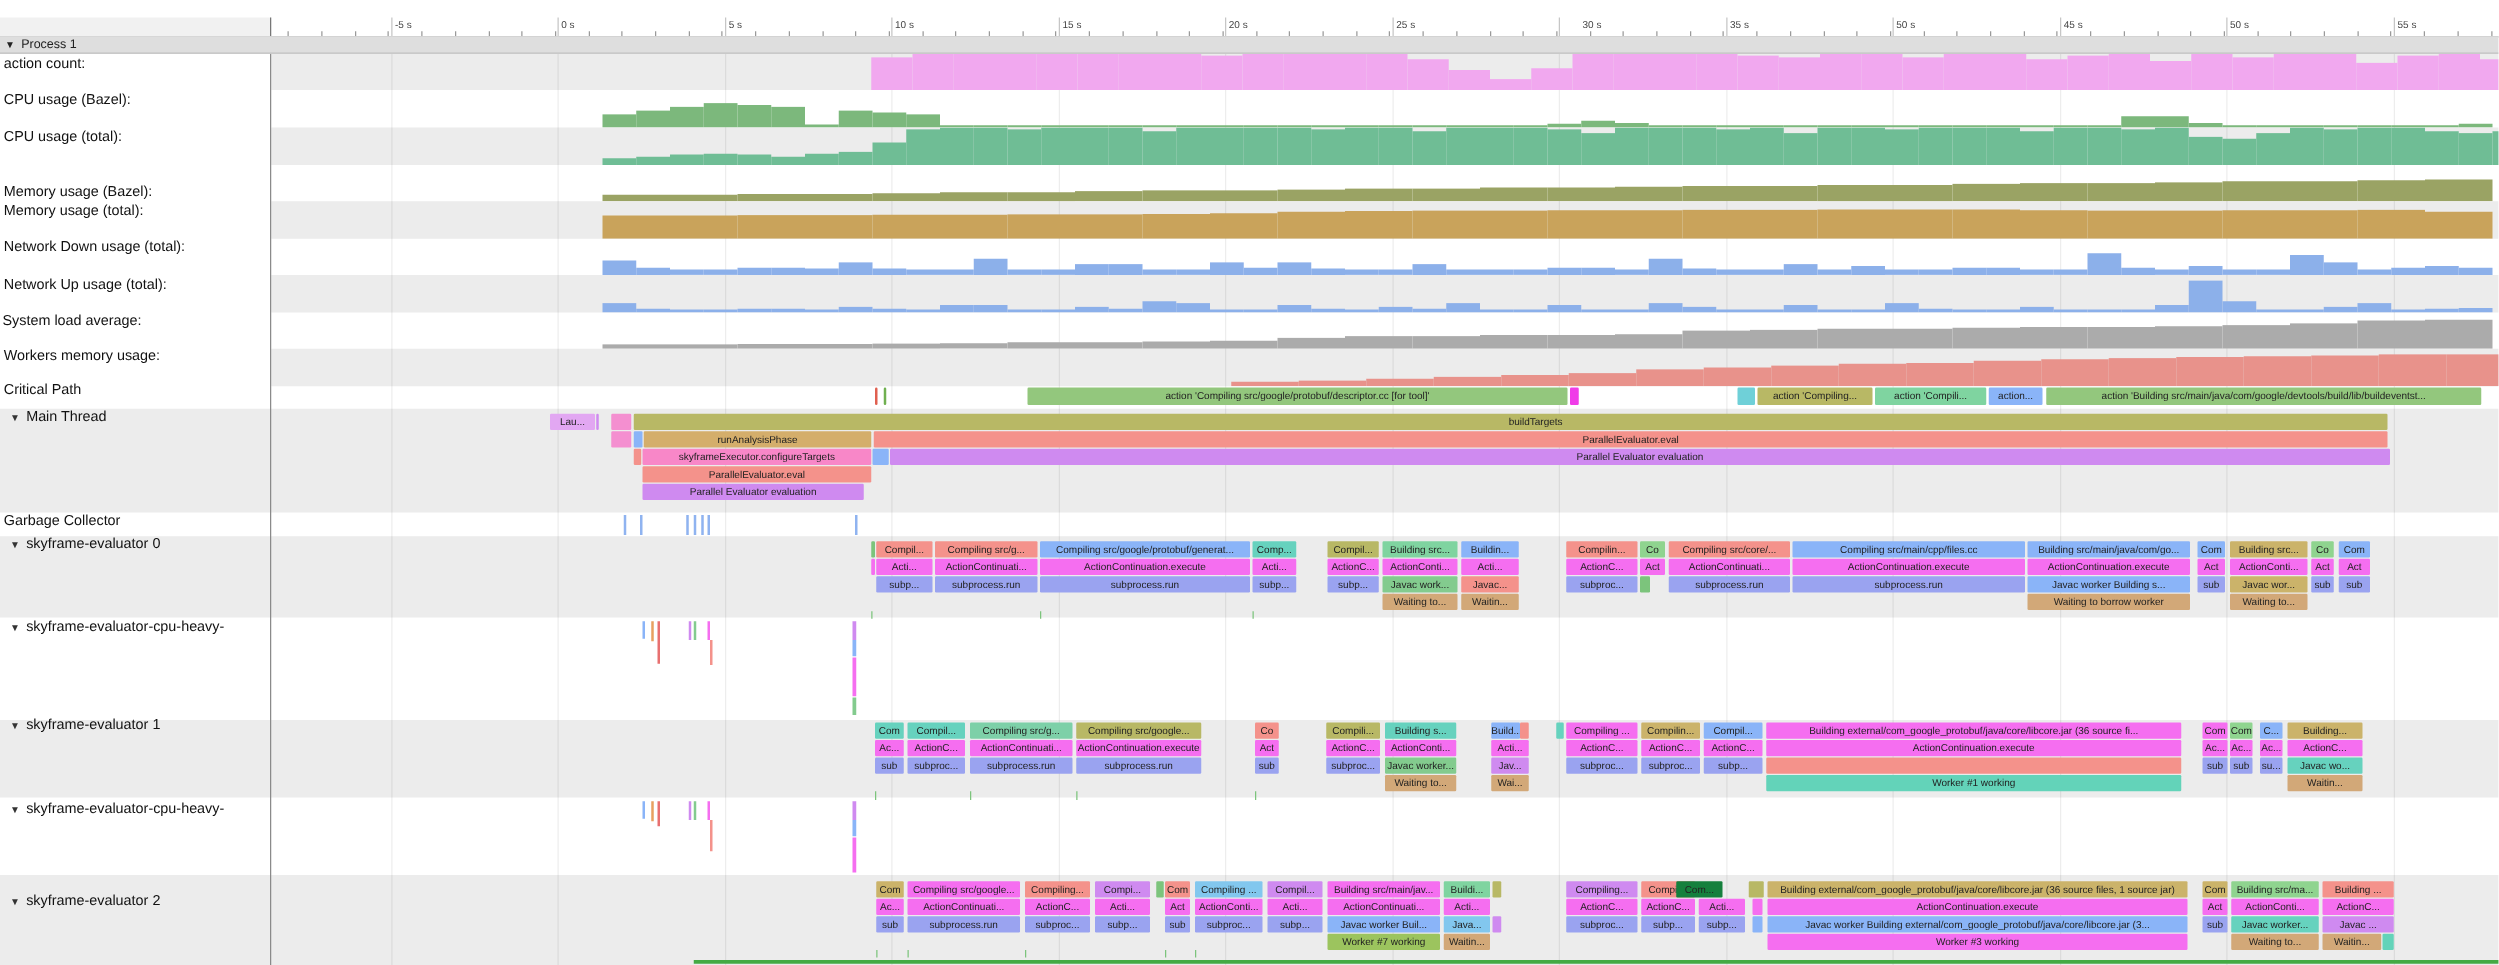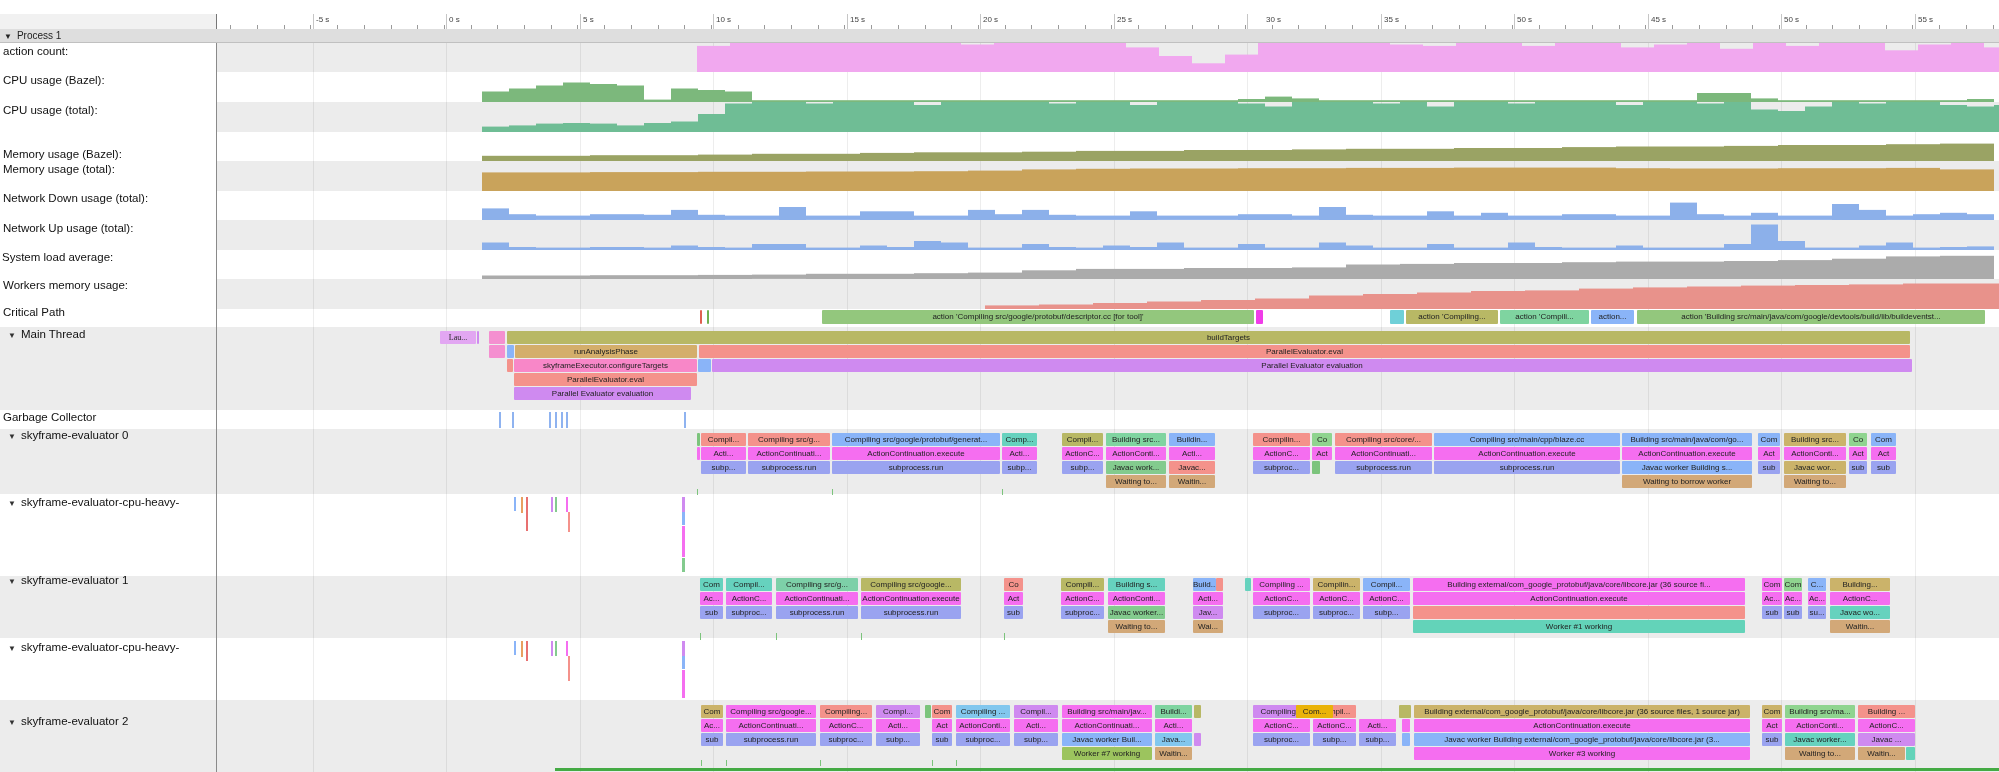--- a/index.html
+++ b/index.html
@@ -546,21 +546,21 @@
       </svg>
       <div class="bar" style="left: 700px; top: 310px; width: 2px; height: 14px; background: rgb(224, 96, 80); line-height: 14px;"></div>
       <div class="bar" style="left: 707px; top: 310px; width: 2px; height: 14px; background: rgb(112, 176, 80); line-height: 14px;"></div>
       <div class="bar" style="left: 822px; top: 310px; width: 432px; height: 14px; background: rgb(147, 199, 125); line-height: 14px;">action 'Compiling src/google/protobuf/descriptor.cc [for tool]'</div>
       <div class="bar" style="left: 1256px; top: 310px; width: 7px; height: 14px; background: rgb(240, 60, 232); line-height: 14px;"></div>
       <div class="bar" style="left: 1390px; top: 310px; width: 14px; height: 14px; background: rgb(111, 208, 216); line-height: 14px;"></div>
       <div class="bar" style="left: 1406px; top: 310px; width: 92px; height: 14px; background: rgb(184, 184, 101); line-height: 14px;">action 'Compiling...</div>
       <div class="bar" style="left: 1500px; top: 310px; width: 89px; height: 14px; background: rgb(127, 212, 160); line-height: 14px;">action 'Compili...</div>
       <div class="bar" style="left: 1591px; top: 310px; width: 43px; height: 14px; background: rgb(138, 180, 248); line-height: 14px;">action...</div>
       <div class="bar" style="left: 1637px; top: 310px; width: 348px; height: 14px; background: rgb(147, 199, 125); line-height: 14px;">action 'Building src/main/java/com/google/devtools/build/lib/buildeventst...</div>
-      <div class="bar" style="left: 440px; top: 331px; width: 36px; height: 13px; background: rgb(226, 167, 242); line-height: 13px; font-family: Liberation Serif, serif;">Lau...</div>
+      <div class="bar" style="left: 440px; top: 331px; width: 36px; height: 13px; background: rgb(226, 167, 242); line-height: 13px;">Lau...</div>
       <div class="bar" style="left: 477px; top: 331px; width: 2px; height: 13px; background: rgb(207, 138, 240); line-height: 13px;"></div>
       <div class="bar" style="left: 489px; top: 331px; width: 16px; height: 13px; background: rgb(244, 143, 208); line-height: 13px;"></div>
       <div class="bar" style="left: 507px; top: 331px; width: 1403px; height: 13px; background: rgb(184, 184, 101); line-height: 13px; padding-left: 40px;">buildTargets</div>
       <div class="bar" style="left: 489px; top: 345px; width: 16px; height: 13px; background: rgb(244, 143, 208); line-height: 13px;"></div>
       <div class="bar" style="left: 507px; top: 345px; width: 7px; height: 13px; background: rgb(138, 180, 248); line-height: 13px;"></div>
       <div class="bar" style="left: 515px; top: 345px; width: 182px; height: 13px; background: rgb(212, 174, 107); line-height: 13px;">runAnalysisPhase</div>
       <div class="bar" style="left: 699px; top: 345px; width: 1211px; height: 13px; background: rgb(244, 146, 139); line-height: 13px;">ParallelEvaluator.eval</div>
       <div class="bar" style="left: 507px; top: 359px; width: 6px; height: 13px; background: rgb(244, 146, 139); line-height: 13px;"></div>
       <div class="bar" style="left: 514px; top: 359px; width: 183px; height: 13px; background: rgb(248, 135, 200); line-height: 13px;">skyframeExecutor.configureTargets</div>
       <div class="bar" style="left: 698px; top: 359px; width: 13px; height: 13px; background: rgb(138, 180, 248); line-height: 13px;"></div>
@@ -571,21 +571,21 @@
       <div class="bar" style="left: 701px; top: 433px; width: 45px; height: 13px; background: rgb(244, 146, 139); line-height: 13px;">Compil...</div>
       <div class="bar" style="left: 748px; top: 433px; width: 82px; height: 13px; background: rgb(244, 146, 139); line-height: 13px;">Compiling src/g...</div>
       <div class="bar" style="left: 832px; top: 433px; width: 168px; height: 13px; background: rgb(138, 180, 248); line-height: 13px;">Compiling src/google/protobuf/generat...</div>
       <div class="bar" style="left: 1002px; top: 433px; width: 35px; height: 13px; background: rgb(102, 210, 190); line-height: 13px;">Comp...</div>
       <div class="bar" style="left: 1062px; top: 433px; width: 41px; height: 13px; background: rgb(184, 184, 101); line-height: 13px;">Compil...</div>
       <div class="bar" style="left: 1106px; top: 433px; width: 60px; height: 13px; background: rgb(127, 212, 160); line-height: 13px;">Building src...</div>
       <div class="bar" style="left: 1169px; top: 433px; width: 46px; height: 13px; background: rgb(138, 180, 248); line-height: 13px;">Buildin...</div>
       <div class="bar" style="left: 1253px; top: 433px; width: 57px; height: 13px; background: rgb(244, 146, 139); line-height: 13px;">Compilin...</div>
       <div class="bar" style="left: 1312px; top: 433px; width: 20px; height: 13px; background: rgb(143, 212, 143); line-height: 13px;">Co</div>
       <div class="bar" style="left: 1335px; top: 433px; width: 97px; height: 13px; background: rgb(244, 146, 139); line-height: 13px;">Compiling src/core/...</div>
-      <div class="bar" style="left: 1434px; top: 433px; width: 186px; height: 13px; background: rgb(138, 180, 248); line-height: 13px;">Compiling src/main/cpp/blaze.cc</div>
+      <div class="bar" style="left: 1434px; top: 433px; width: 186px; height: 13px; background: rgb(138, 180, 248); line-height: 13px;">Compiling src/main/cpp/files.cc</div>
       <div class="bar" style="left: 1622px; top: 433px; width: 130px; height: 13px; background: rgb(138, 180, 248); line-height: 13px;">Building src/main/java/com/go...</div>
       <div class="bar" style="left: 1758px; top: 433px; width: 22px; height: 13px; background: rgb(138, 180, 248); line-height: 13px;">Com</div>
       <div class="bar" style="left: 1784px; top: 433px; width: 62px; height: 13px; background: rgb(203, 179, 106); line-height: 13px;">Building src...</div>
       <div class="bar" style="left: 1849px; top: 433px; width: 18px; height: 13px; background: rgb(143, 212, 143); line-height: 13px;">Co</div>
       <div class="bar" style="left: 1871px; top: 433px; width: 25px; height: 13px; background: rgb(138, 180, 248); line-height: 13px;">Com</div>
       <div class="bar" style="left: 697px; top: 447px; width: 3px; height: 13px; background: rgb(245, 110, 240); line-height: 13px;"></div>
       <div class="bar" style="left: 701px; top: 447px; width: 45px; height: 13px; background: rgb(245, 110, 240); line-height: 13px;">Acti...</div>
       <div class="bar" style="left: 748px; top: 447px; width: 82px; height: 13px; background: rgb(245, 110, 240); line-height: 13px;">ActionContinuati...</div>
       <div class="bar" style="left: 832px; top: 447px; width: 168px; height: 13px; background: rgb(245, 110, 240); line-height: 13px;">ActionContinuation.execute</div>
       <div class="bar" style="left: 1002px; top: 447px; width: 35px; height: 13px; background: rgb(245, 110, 240); line-height: 13px;">Acti...</div>
@@ -681,21 +681,21 @@
       <div class="bar" style="left: 876px; top: 705px; width: 44px; height: 13px; background: rgb(207, 138, 240); line-height: 13px;">Compi...</div>
       <div class="bar" style="left: 925px; top: 705px; width: 6px; height: 13px; background: rgb(124, 196, 124); line-height: 13px;"></div>
       <div class="bar" style="left: 932px; top: 705px; width: 20px; height: 13px; background: rgb(244, 146, 139); line-height: 13px;">Com</div>
       <div class="bar" style="left: 956px; top: 705px; width: 54px; height: 13px; background: rgb(130, 199, 238); line-height: 13px;">Compiling ...</div>
       <div class="bar" style="left: 1014px; top: 705px; width: 44px; height: 13px; background: rgb(207, 138, 240); line-height: 13px;">Compil...</div>
       <div class="bar" style="left: 1062px; top: 705px; width: 90px; height: 13px; background: rgb(245, 110, 240); line-height: 13px;">Building src/main/jav...</div>
       <div class="bar" style="left: 1155px; top: 705px; width: 37px; height: 13px; background: rgb(127, 212, 160); line-height: 13px;">Buildi...</div>
       <div class="bar" style="left: 1194px; top: 705px; width: 7px; height: 13px; background: rgb(184, 184, 101); line-height: 13px;"></div>
       <div class="bar" style="left: 1253px; top: 705px; width: 57px; height: 13px; background: rgb(207, 138, 240); line-height: 13px;">Compiling...</div>
       <div class="bar" style="left: 1313px; top: 705px; width: 43px; height: 13px; background: rgb(244, 146, 139); line-height: 13px;">Compil...</div>
-      <div class="bar" style="left: 1296px; top: 705px; width: 37px; height: 13px; background: #eab308; line-height: 13px;">Com...</div>
+      <div class="bar" style="left: 1341px; top: 705px; width: 37px; height: 13px; background: #15803d; line-height: 13px;">Com...</div>
       <div class="bar" style="left: 1399px; top: 705px; width: 12px; height: 13px; background: rgb(184, 184, 101); line-height: 13px;"></div>
       <div class="bar" style="left: 1414px; top: 705px; width: 336px; height: 13px; background: rgb(203, 179, 106); line-height: 13px;">Building external/com_google_protobuf/java/core/libcore.jar (36 source files, 1 source jar)</div>
       <div class="bar" style="left: 1762px; top: 705px; width: 20px; height: 13px; background: rgb(203, 179, 106); line-height: 13px;">Com</div>
       <div class="bar" style="left: 1785px; top: 705px; width: 70px; height: 13px; background: rgb(143, 212, 143); line-height: 13px;">Building src/ma...</div>
       <div class="bar" style="left: 1858px; top: 705px; width: 57px; height: 13px; background: rgb(244, 146, 139); line-height: 13px;">Building ...</div>
       <div class="bar" style="left: 701px; top: 719px; width: 22px; height: 13px; background: rgb(245, 110, 240); line-height: 13px;">Ac...</div>
       <div class="bar" style="left: 726px; top: 719px; width: 90px; height: 13px; background: rgb(245, 110, 240); line-height: 13px;">ActionContinuati...</div>
       <div class="bar" style="left: 820px; top: 719px; width: 52px; height: 13px; background: rgb(245, 110, 240); line-height: 13px;">ActionC...</div>
       <div class="bar" style="left: 876px; top: 719px; width: 44px; height: 13px; background: rgb(245, 110, 240); line-height: 13px;">Acti...</div>
       <div class="bar" style="left: 932px; top: 719px; width: 20px; height: 13px; background: rgb(245, 110, 240); line-height: 13px;">Act</div>

